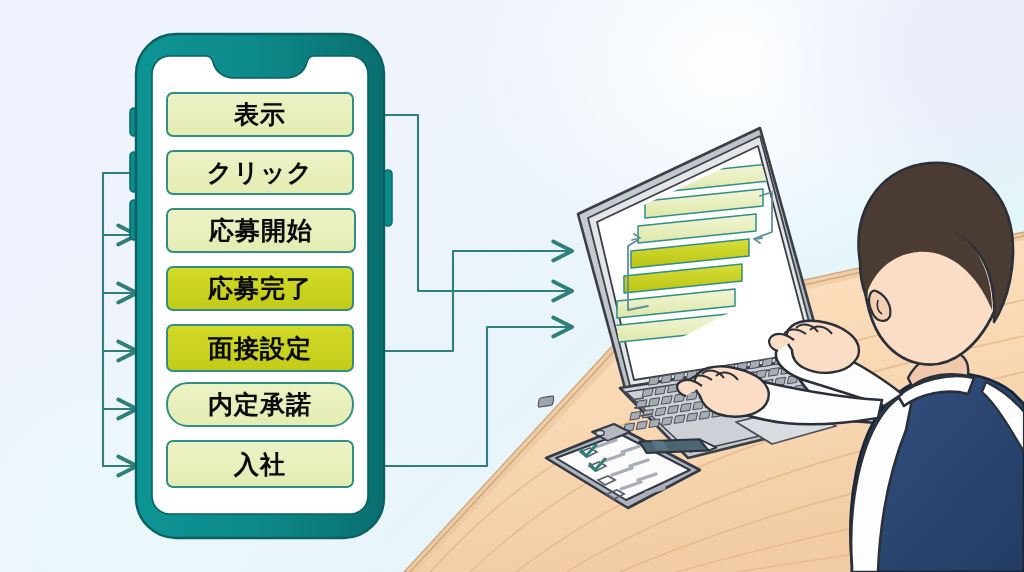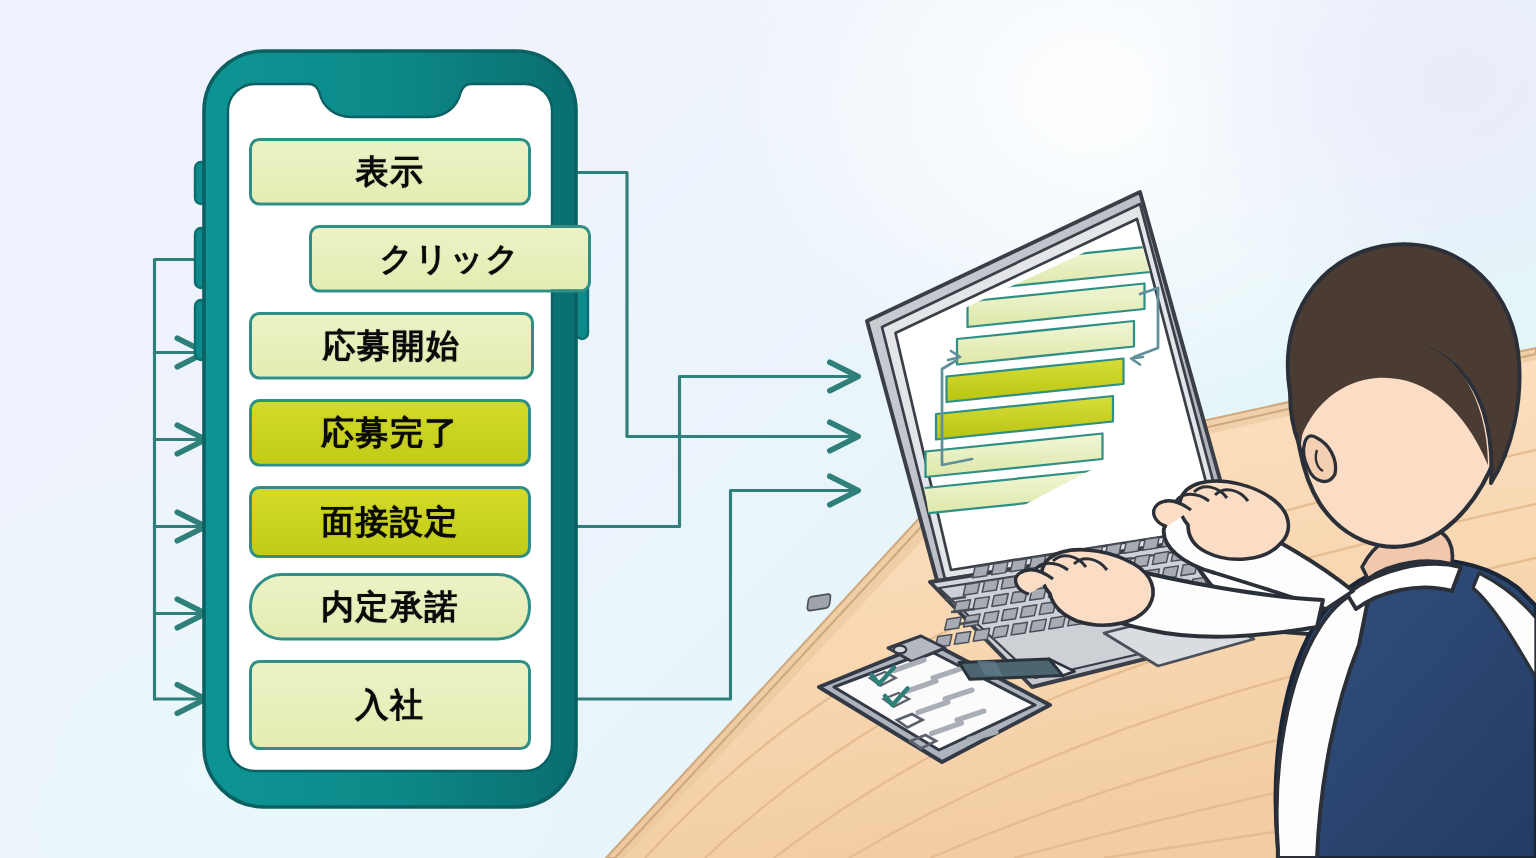--- a/index.html
+++ b/index.html
@@ -51,21 +51,21 @@
     font-weight: 700;
   }
   .stage-label {
     position: absolute;
     display: flex;
     align-items: center;
     justify-content: center;
     box-sizing: border-box;
     border: 2px solid #2f8f84;
     border-radius: 7px;
-    font-size: 22px;
+    font-size: 25px;
     font-weight: 700;
     color: #0a0a0a;
     letter-spacing: 1px;
     white-space: nowrap;
     text-shadow: 0 0 1px rgba(0,0,0,0.25);
   }
   .lv-light { background: linear-gradient(180deg,#edf2c6 0%, #e4ecb2 100%); }
   .lv-strong { background: linear-gradient(180deg,#d3da29 0%, #c2cc18 100%); }
 </style>
 </head>
@@ -372,33 +372,33 @@
 
     <path d="M136,74 C136,52 154,34 176,34 L344,34 C366,34 384,52 384,74 L384,498 C384,520 366,538 344,538 L176,538 C154,538 136,520 136,498 Z" fill="url(#frameGrad)" stroke="#0a6062" stroke-width="2.4"></path>
 
     <path d="M152,74 C152,64 160,56 170,56 L206,56 C210,56 212,59 213,62 C215,71 223,78 234,78 L286,78 C297,78 305,71 307,62 C308,59 310,56 314,56 L350,56 C360,56 368,64 368,74 L368,496 C368,506 360,514 350,514 L170,514 C160,514 152,506 152,496 Z" fill="#ffffff" stroke="#0a6062" stroke-width="1.6"></path>
   </svg>
 
   <div id="phone-stages">
       <div class="stage-label jp lv-light" style="left: 166px; top: 92px; width: 188px; height: 45px;">
         <span>表示</span>
       </div>
-      <div class="stage-label jp lv-light" style="left: 166px; top: 150px; width: 188px; height: 45px; margin-left: 40px;">
+      <div class="stage-label jp lv-light" style="left: 166px; top: 150px; width: 188px; height: 45px;">
         <span>クリック</span>
       </div>
       <div class="stage-label jp lv-light" style="left: 166px; top: 208px; width: 190px; height: 45px;">
         <span>応募開始</span>
       </div>
       <div class="stage-label jp lv-strong" style="left: 166px; top: 266px; width: 188px; height: 45px;">
         <span>応募完了</span>
       </div>
       <div class="stage-label jp lv-strong" style="left: 166px; top: 324px; width: 188px; height: 48px;">
         <span>面接設定</span>
       </div>
       <div class="stage-label jp lv-light" style="left: 166px; top: 382px; width: 188px; height: 45px; border-radius: 22px;">
         <span>内定承諾</span>
       </div>
-      <div class="stage-label jp lv-light" style="left: 166px; top: 440px; width: 188px; height: 60px;">
+      <div class="stage-label jp lv-light" style="left: 166px; top: 440px; width: 188px; height: 48px;">
         <span>入社</span>
       </div>
     </div>
 
 </div>
 
 </body></html>

